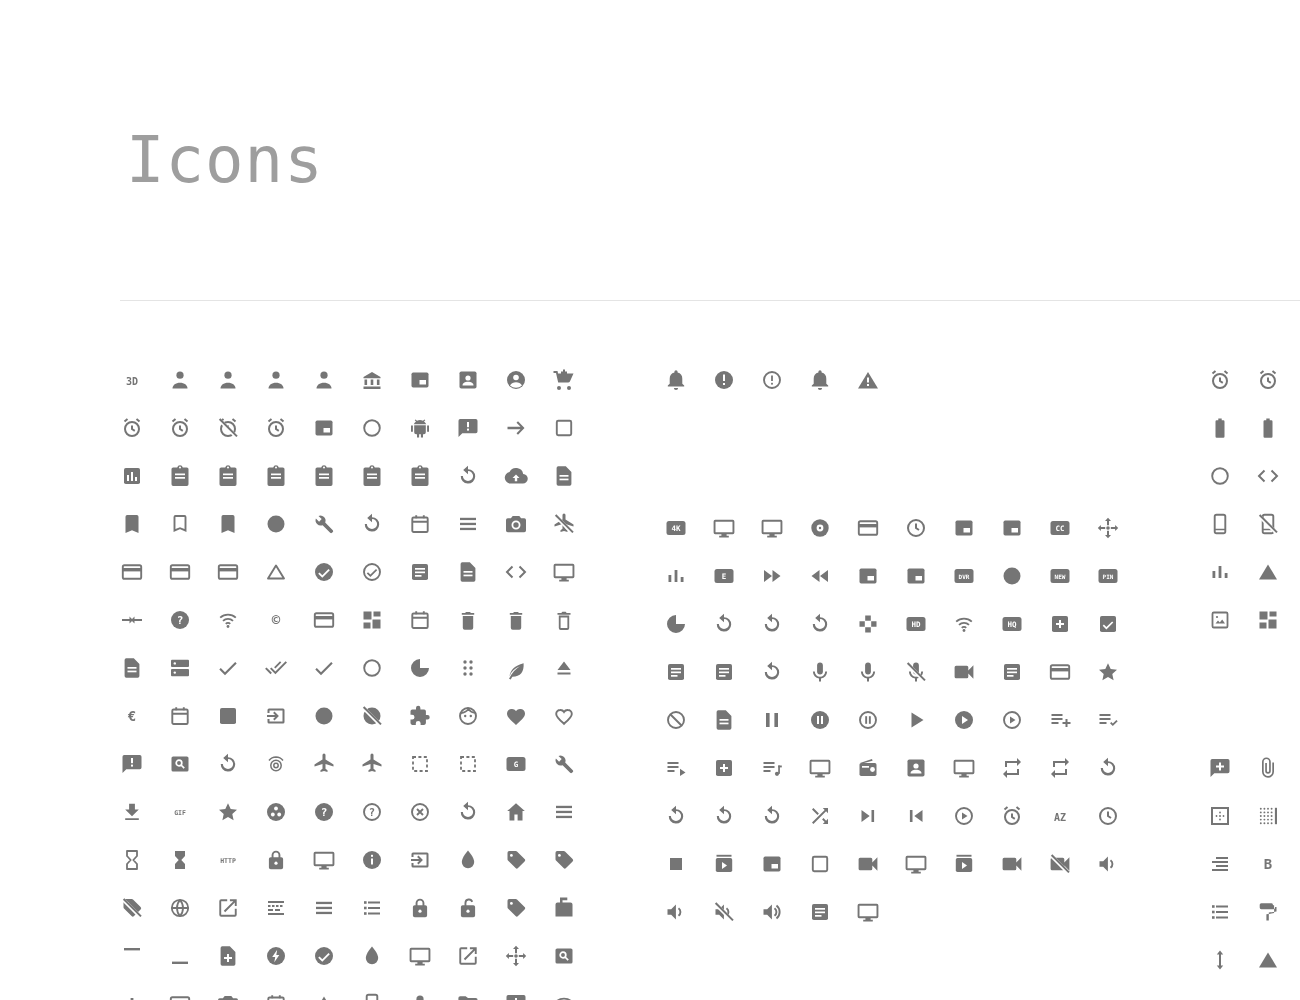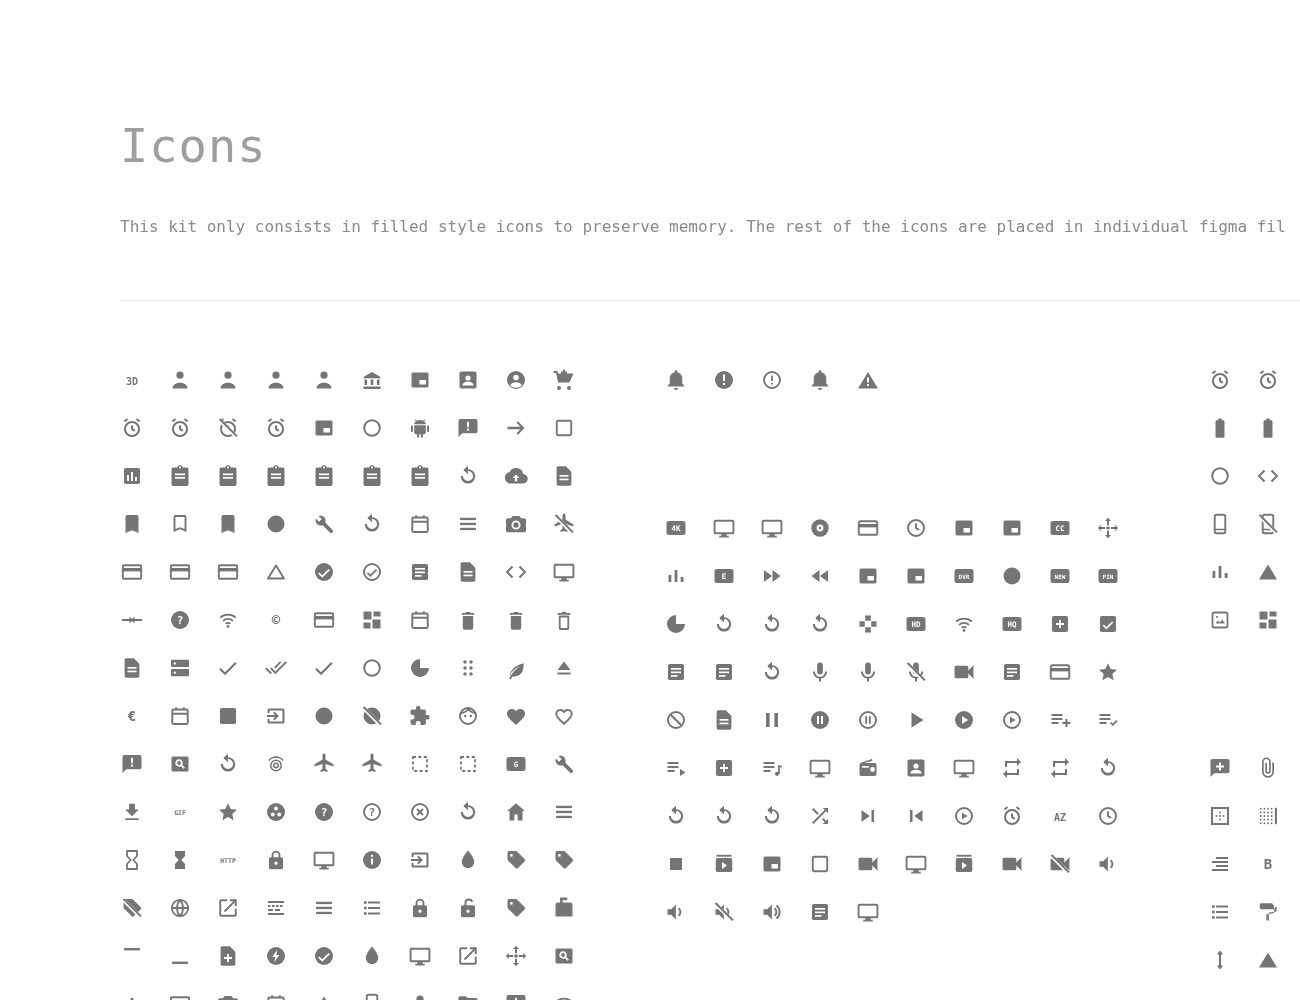--- a/index.html
+++ b/index.html
@@ -1,19 +1,19 @@
 <!DOCTYPE html>
 <html><head>
 <meta charset="utf-8">
 <style>
   html,body{margin:0;padding:0}
   body{width:1300px;height:1000px;overflow:hidden;background:#fff;position:relative;
        font-family:"DejaVu Sans Mono","Liberation Mono",monospace}
   .page{position:absolute;inset:0}
-  .page-title{position:absolute;left:120px;top:122px;margin:0;font-size:47px;line-height:1;
+  .page-title{position:absolute;left:120px;top:122px;margin:6px;font-size:64px;line-height:1;
        font-weight:500;color:#9e9e9e;letter-spacing:1px;white-space:nowrap}
   .page-subtitle{position:absolute;left:120px;top:217px;margin:0;font-size:16px;line-height:1.2;
        color:#8a8a8a;white-space:nowrap;width:1180px;overflow:hidden}
   .divider{position:absolute;left:120px;top:300px;width:1180px;height:1px;background:#e4e4e4}
   #icon-canvas{position:absolute;inset:0}
   .icell{position:absolute;width:24px;height:24px;color:#757575;cursor:pointer}
   .icell svg{width:100%;height:100%;display:block;fill:currentColor}
   #defs{position:absolute;width:0;height:0;overflow:hidden}
 </style>
 </head>
@@ -555,21 +555,20 @@
         <rect x="3.5" y="14" width="7" height="2"></rect>
         <circle cx="17" cy="17.8" r="2.1"></circle>
         <rect x="18.2" y="9.5" width="1.7" height="8.3"></rect>
         <rect x="18.2" y="9.5" width="3.6" height="1.9"></rect>
       </symbol>
 </defs>
 </svg>
 
 <div class="page">
   <h1 class="page-title" style="color: rgb(158, 158, 158);">Icons</h1>
-  <p class="page-subtitle" style="color: rgb(138, 138, 138);">This kit only consists in filled style icons to preserve memory. The rest of the icons are placed in individual figma fil</p>
   <div class="divider" style="background: rgb(228, 228, 228);"></div>
   <div id="icon-canvas">
     <div id="grid-action">
         <div class="icell" title="3d-rotation" style="left: 120px; top: 368px; color: rgb(117, 117, 117);">
           <svg viewBox="0 0 24 24">
             <text x="12" y="16.5" text-anchor="middle" font-family="DejaVu Sans Mono, Liberation Mono, monospace" font-weight="bold" font-size="10" fill="currentColor">3D</text>
           </svg>
         </div>
         <div class="icell" title="accessibility" style="left: 168px; top: 368px; color: rgb(117, 117, 117);">
           <svg viewBox="0 0 24 24">

